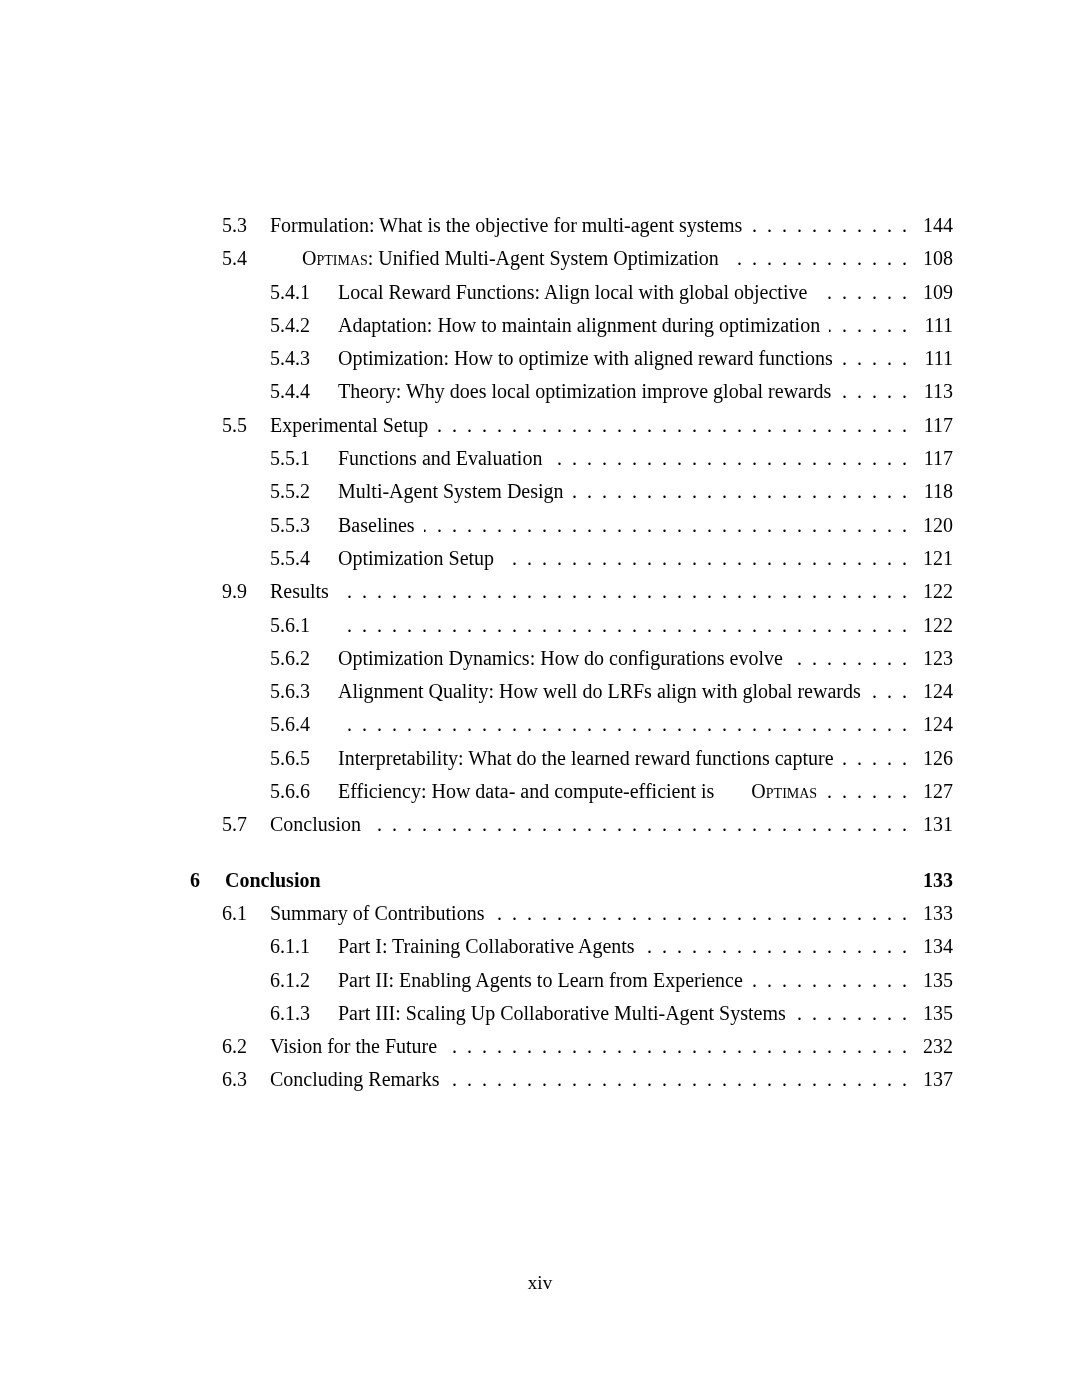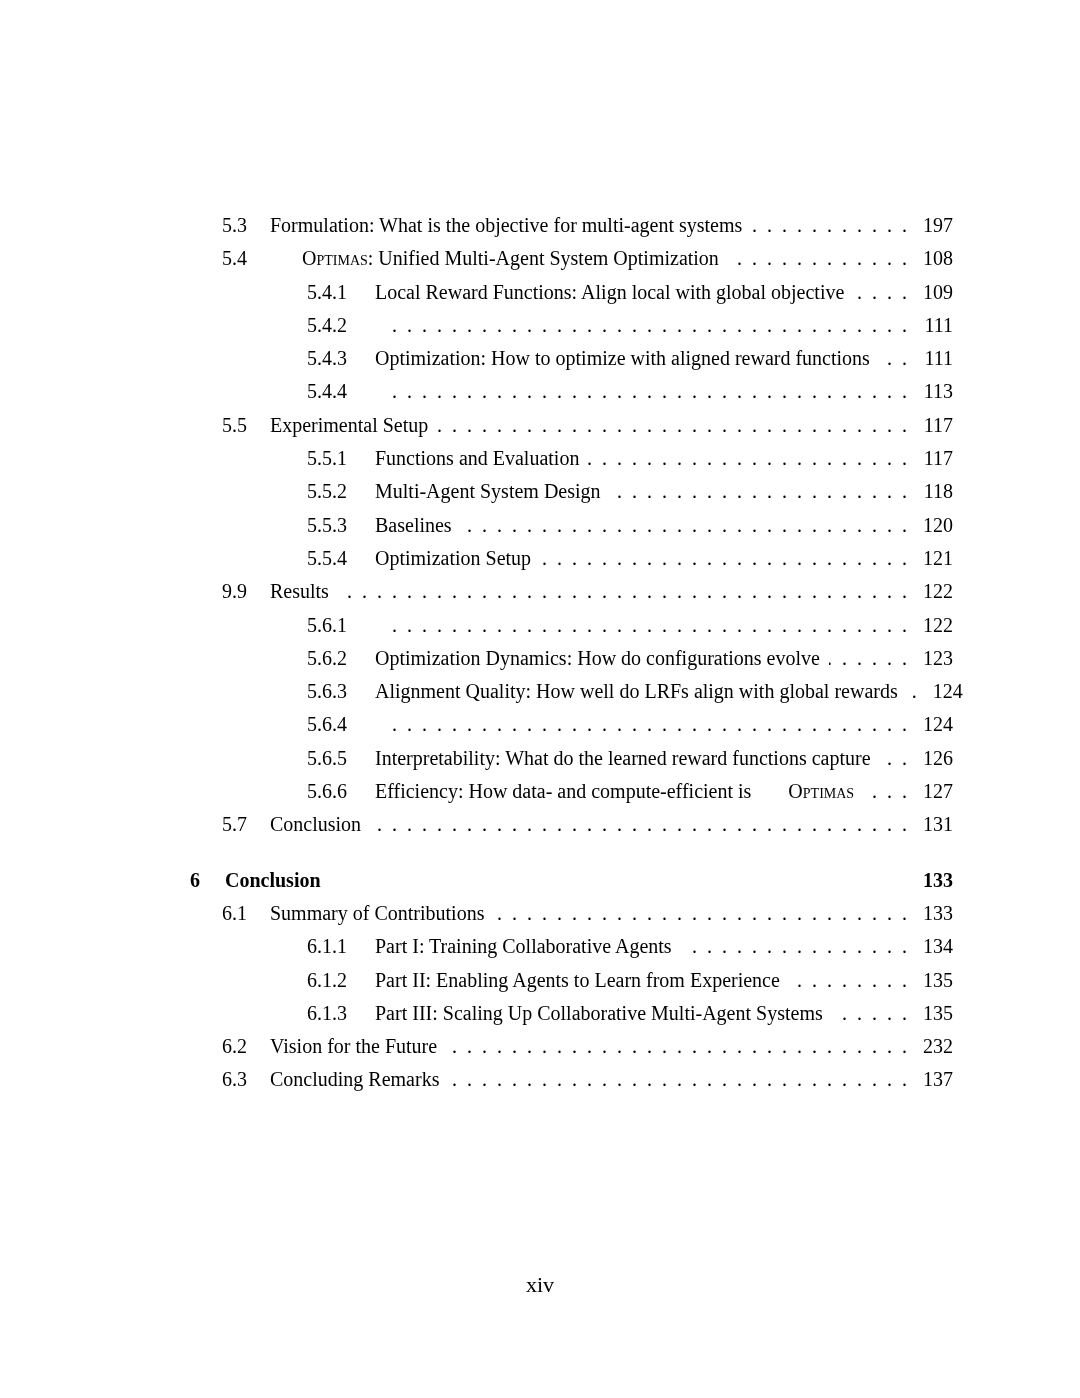--- a/index.html
+++ b/index.html
@@ -25,21 +25,21 @@
     line-height: 33.3px;
     padding-right: 127px;
     white-space: nowrap;
   }
   .level-chapter     { padding-left: 190px; font-weight: 700; margin-top: 22px; }
   .level-section     { padding-left: 222px; }
   .level-subsection  { padding-left: 270px; }
   .num   { flex: 0 0 auto; }
   .level-chapter .num    { width: 35px; }
   .level-section .num    { width: 48px; }
-  .level-subsection .num { width: 68px; margin-left: 37px; }
+  .level-subsection .num { width: 68px; }
   .title { flex: 0 0 auto; white-space: nowrap; }
   .sc    { font-variant: small-caps; margin-left: 32px; }
   .leader {
     flex: 1 1 0;
     min-width: 10px;
     overflow: hidden;
     white-space: nowrap;
     direction: rtl;          
     text-align: right;
     margin: 0 8px 0 9px;
@@ -49,59 +49,61 @@
     flex: 0 0 auto;
     min-width: 38px;
     text-align: right;
   }
   .footer {
     position: absolute;
     top: 1272px;
     left: 0;
     right: 0;
     text-align: center;
-    font-size: 22px;
+    font-size: 19px;
   }
 </style>
 </head>
 <body>
 
 <div class="page">
   <main class="toc" id="toc-list">
       <div class="toc-row level-section">
         <span class="num">5.3</span>
         <span class="title">Formulation: What is the objective for multi-agent systems</span>
         <span class="leader"><span class="dots">. . . . . . . . . . . . . . . . . . . . . . . . . . . . . . . . . . . . . . . . . . . . . . . . . . . . . . . . . . . . . . . . . . . . . . . . . . . . . . . . . . . . . . . . . .</span></span>
-        <span class="pg">197</span>
+        <span class="pg">144</span>
       </div>
       <div class="toc-row level-section">
         <span class="num">5.4</span>
         <span class="title"><span class="sc">Optimas</span>: Unified Multi-Agent System Optimization</span>
         <span class="leader"><span class="dots">. . . . . . . . . . . . . . . . . . . . . . . . . . . . . . . . . . . . . . . . . . . . . . . . . . . . . . . . . . . . . . . . . . . . . . . . . . . . . . . . . . . . . . . . . .</span></span>
         <span class="pg">108</span>
       </div>
       <div class="toc-row level-subsection">
         <span class="num">5.4.1</span>
         <span class="title">Local Reward Functions: Align local with global objective</span>
         <span class="leader"><span class="dots">. . . . . . . . . . . . . . . . . . . . . . . . . . . . . . . . . . . . . . . . . . . . . . . . . . . . . . . . . . . . . . . . . . . . . . . . . . . . . . . . . . . . . . . . . .</span></span>
         <span class="pg">109</span>
       </div>
       <div class="toc-row level-subsection">
         <span class="num">5.4.2</span>
+        <span class="title">Adaptation: How to maintain alignment during optimization</span>
         <span class="leader"><span class="dots">. . . . . . . . . . . . . . . . . . . . . . . . . . . . . . . . . . . . . . . . . . . . . . . . . . . . . . . . . . . . . . . . . . . . . . . . . . . . . . . . . . . . . . . . . .</span></span>
         <span class="pg">111</span>
       </div>
       <div class="toc-row level-subsection">
         <span class="num">5.4.3</span>
         <span class="title">Optimization: How to optimize with aligned reward functions</span>
         <span class="leader"><span class="dots">. . . . . . . . . . . . . . . . . . . . . . . . . . . . . . . . . . . . . . . . . . . . . . . . . . . . . . . . . . . . . . . . . . . . . . . . . . . . . . . . . . . . . . . . . .</span></span>
         <span class="pg">111</span>
       </div>
       <div class="toc-row level-subsection">
         <span class="num">5.4.4</span>
+        <span class="title">Theory: Why does local optimization improve global rewards</span>
         <span class="leader"><span class="dots">. . . . . . . . . . . . . . . . . . . . . . . . . . . . . . . . . . . . . . . . . . . . . . . . . . . . . . . . . . . . . . . . . . . . . . . . . . . . . . . . . . . . . . . . . .</span></span>
         <span class="pg">113</span>
       </div>
       <div class="toc-row level-section">
         <span class="num">5.5</span>
         <span class="title">Experimental Setup</span>
         <span class="leader"><span class="dots">. . . . . . . . . . . . . . . . . . . . . . . . . . . . . . . . . . . . . . . . . . . . . . . . . . . . . . . . . . . . . . . . . . . . . . . . . . . . . . . . . . . . . . . . . .</span></span>
         <span class="pg">117</span>
       </div>
       <div class="toc-row level-subsection">

